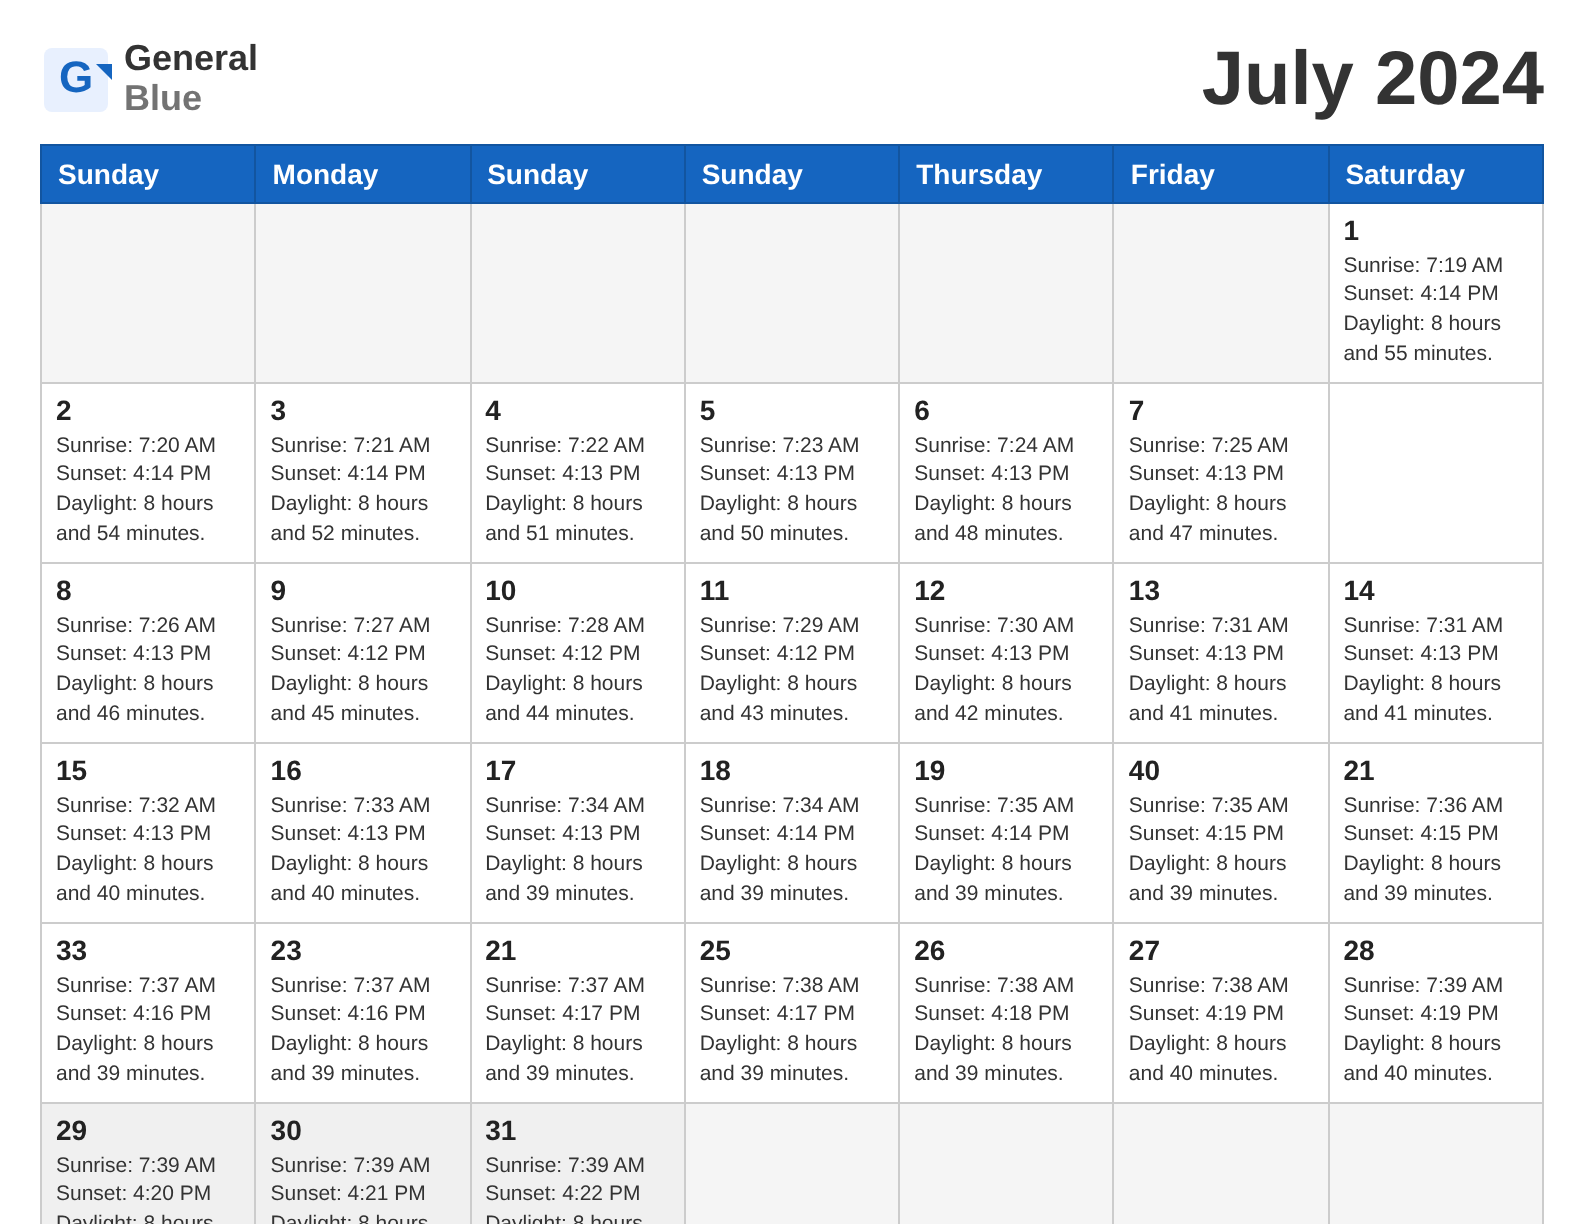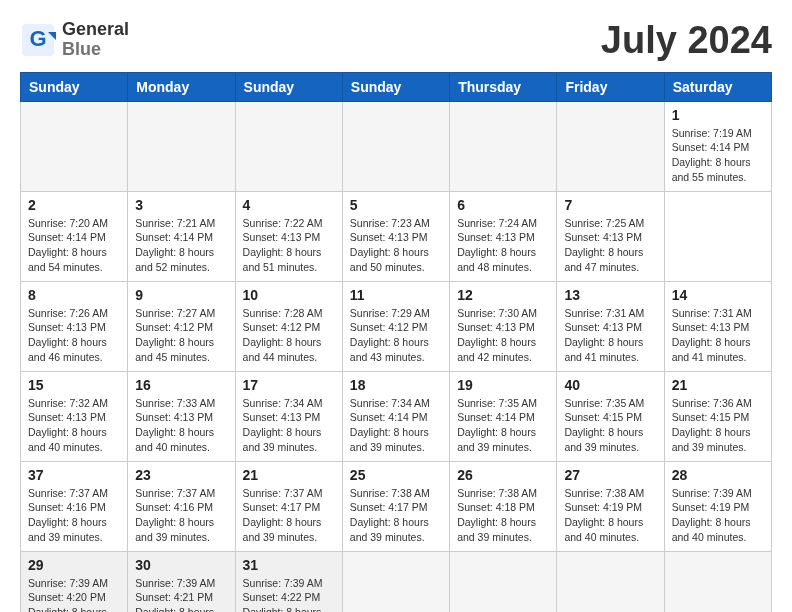--- a/index.html
+++ b/index.html
@@ -214,21 +214,21 @@
           <div class="day-number">40</div>
           <div class="day-info">Sunrise: 7:35 AM<br>Sunset: 4:15 PM<br>Daylight: 8 hours and 39 minutes.</div>
         </td>
         <td>
           <div class="day-number">21</div>
           <div class="day-info">Sunrise: 7:36 AM<br>Sunset: 4:15 PM<br>Daylight: 8 hours and 39 minutes.</div>
         </td>
       </tr>
       <tr class="week-row">
         <td>
-          <div class="day-number">37</div>
+          <div class="day-number">33</div>
           <div class="day-info">Sunrise: 7:37 AM<br>Sunset: 4:16 PM<br>Daylight: 8 hours and 39 minutes.</div>
         </td>
         <td>
           <div class="day-number">23</div>
           <div class="day-info">Sunrise: 7:37 AM<br>Sunset: 4:16 PM<br>Daylight: 8 hours and 39 minutes.</div>
         </td>
         <td>
           <div class="day-number">21</div>
           <div class="day-info">Sunrise: 7:37 AM<br>Sunset: 4:17 PM<br>Daylight: 8 hours and 39 minutes.</div>
         </td>

